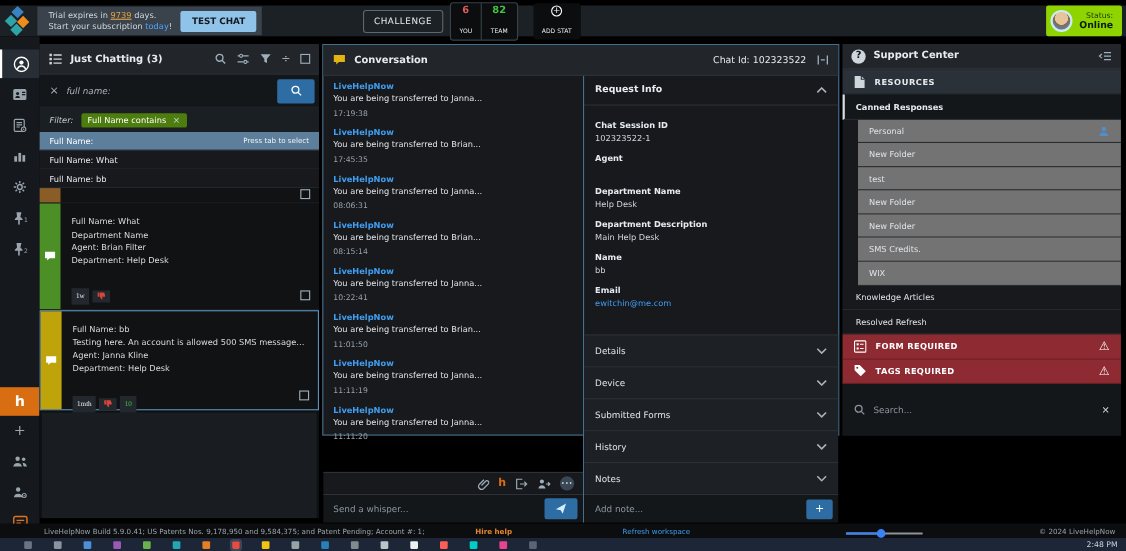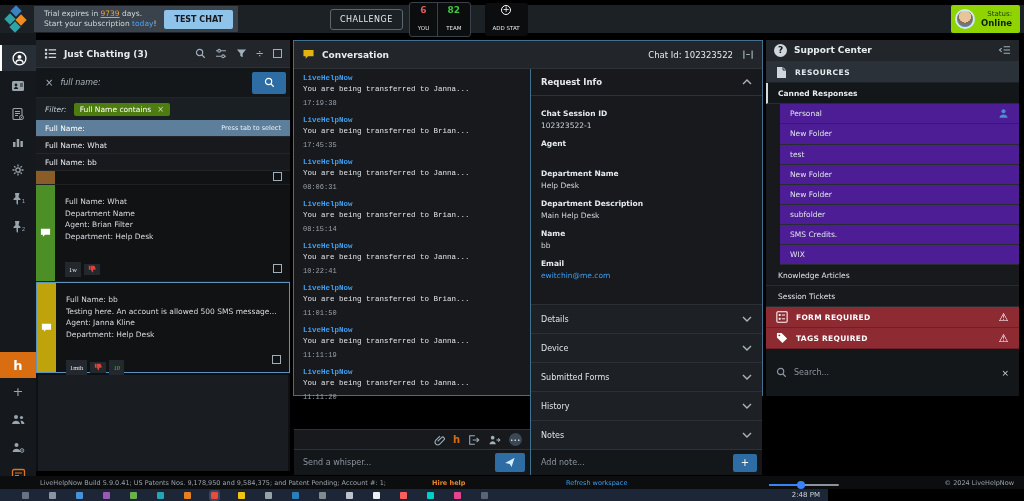--- a/index.html
+++ b/index.html
@@ -79,21 +79,21 @@
   .item-partial { height:14px; }
   .item-partial .cb { bottom:3px; }
   .item-sel { border:1px solid #5e93bd; }
   .empty-area { background:#191d21; margin:2px; height:96px; }
 
   
   .panel2 { left:293px; width:470px; border:1px solid #44708f; }
   .conv-body { display:flex; height:406px; }
   .conv-left { width:237px; border-right:1px solid #44708f; display:flex; flex-direction:column; }
   .msgs { flex:1; padding:4px 0 0 9px; overflow:hidden; }
-  .msg { margin-bottom:6px;font-family:Liberation Mono, monospace; }
+  .msg { margin-bottom:6px; }
   .msg-sender { color:#3f9ef1; font-weight:bold; font-size:7.5px; line-height:11px; }
   .msg-text { color:#dfe3e6; font-size:7.5px; line-height:11px; }
   .msg-time { color:#98a2ab; font-size:7px; line-height:12px; margin-top:2px; }
   .conv-toolbar { height:20px; border-top:1px solid #2c3238; display:flex; align-items:center; justify-content:flex-end; gap:8px; padding:0 8px; background:#17191d; }
   .tb-h { color:#d96d12; font-weight:bold; font-size:10px; }
   .more-circ { width:13px; height:13px; border-radius:50%; background:#3a4754; color:#fff; font-size:5px; letter-spacing:.5px; display:flex; align-items:center; justify-content:center; }
   .whisper-row { height:26px; background:#14171a; border-top:1px solid #2c3238; display:flex; align-items:center; padding:0 5px 0 9px; gap:6px; }
   .whisper-row input { flex:1; background:transparent; border:none; outline:none; color:#cfd6dc; font-size:8px; font-family:inherit; }
   .whisper-row input::placeholder { color:#8b949e; }
   .btn-send { width:30px; height:19px; background:#2e6da4; border-radius:2px; display:flex; align-items:center; justify-content:center; }
@@ -111,41 +111,41 @@
   .addnote-row input { flex:1; background:transparent; border:none; outline:none; color:#cfd6dc; font-size:8px; font-family:inherit; }
   .addnote-row input::placeholder { color:#8b949e; }
   .btn-addnote { width:24px; height:18px; background:#2e6da4; border-radius:2px; color:#fff; font-size:10px; display:flex; align-items:center; justify-content:center; }
 
   
   .panel3 { left:766px; width:253px; display:flex; flex-direction:column; }
   .q-icon { width:13px; height:13px; border-radius:50%; background:#cfd6dc; color:#14171a; font-weight:bold; font-size:9px; display:flex; align-items:center; justify-content:center; }
   .res-row { height:28px; background:#2b3138; border-bottom:1px solid #1d2227; display:flex; align-items:center; gap:8px; padding:0 10px; }
   .res-row span { font-size:7.5px; font-weight:bold; letter-spacing:.5px; color:#e6ebf0; }
   .sc-root { height:27px; background:#14171a; border-left:2px solid #d7dce1; border-bottom:1px solid #262c31; display:flex; align-items:center; padding:0 10px; font-size:7.5px; font-weight:bold; color:#e6ebf0; }
-  .sc-item { height:26px; margin-left:14px; border-bottom:1px solid #262c31; background:#4c1d95; display:flex; align-items:center; padding:0 10px; font-size:7.5px; color:#dfe4e9; }
+  .sc-item { height:26px; margin-left:14px; border-bottom:1px solid #262c31; background:#737373; display:flex; align-items:center; padding:0 10px; font-size:7.5px; color:#dfe4e9; }
   .sc-item .p-icon { margin-left:auto; }
   .sc-sib { height:27px; border-bottom:1px solid #262c31; background:#17191d; display:flex; align-items:center; padding:0 12px; font-size:7.5px; color:#dfe4e9; }
   .alert { height:27px; background:#8e2a31; border-bottom:1px solid #6e2026; display:flex; align-items:center; gap:8px; padding:0 10px; }
   .alert span { font-size:7.5px; font-weight:bold; letter-spacing:.3px; color:#fff; }
   .alert .warn { margin-left:auto; color:#fff; font-size:11px; line-height:11px; }
   .sc-search { flex:1; background:#14171a; display:flex; align-items:center; gap:7px; padding:18px 10px; }
   .sc-search input { flex:1; background:transparent; border:none; outline:none; color:#cfd6dc; font-size:8px; font-family:inherit; }
   .sc-search input::placeholder { color:#8b949e; }
   .sc-search .x { color:#cfd6dc; font-size:9px; }
 
   
   .footer { position:absolute; left:0; top:476px; width:1024px; height:13px; background:#0b0d0f; font-size:6.5px; color:#9aa4ad; }
   .footer .build { position:absolute; left:40px; top:3px; }
   .footer .hire { position:absolute; left:432px; top:3px; color:#e8872a; font-weight:bold; }
   .footer .refresh { position:absolute; left:566px; top:3px; color:#3f9ef1; }
   .slider { position:absolute; left:769px; top:8px; width:70px; height:2px; background:#8b949e; border-radius:1px; }
   .slider .fill { position:absolute; left:0; top:0; height:2px; width:32px; background:#3b82f6; }
   .slider .knob { position:absolute; left:28px; top:-3px; width:8px; height:8px; border-radius:50%; background:#3b82f6; }
   .footer .copyright { position:absolute; right:10px; top:3px; }
-  .taskbar { position:absolute; left:0; top:489px; width:828px; height:12px; background:#1d2637; display:flex; align-items:center; gap:20px; padding-left:22px; }
+  .taskbar { position:absolute; left:0; top:489px; width:1024px; height:12px; background:#1d2637; display:flex; align-items:center; gap:20px; padding-left:22px; }
   .taskbar i { width:7px; height:7px; border-radius:1px; display:block; }
   .taskbar i:nth-of-type(1){background:#6b7280}.taskbar i:nth-of-type(2){background:#8b949e}
   .taskbar i:nth-of-type(3){background:#4a90d9}.taskbar i:nth-of-type(4){background:#9b59b6}
   .taskbar i:nth-of-type(5){background:#6ab04c}.taskbar i:nth-of-type(6){background:#22a6b3}
   .taskbar i:nth-of-type(7){background:#e67e22}.taskbar i:nth-of-type(8){background:#e74c3c; outline:2px solid #3a465c;}
   .taskbar i:nth-of-type(9){background:#f1c40f}.taskbar i:nth-of-type(10){background:#95a5a6}
   .taskbar i:nth-of-type(11){background:#2980b9}.taskbar i:nth-of-type(12){background:#7f8c8d}
   .taskbar i:nth-of-type(13){background:#bdc3c7}.taskbar i:nth-of-type(14){background:#ecf0f1}
   .taskbar i:nth-of-type(15){background:#ff5e57}.taskbar i:nth-of-type(16){background:#00cec9}
   .taskbar i:nth-of-type(17){background:#e84393}.taskbar i:nth-of-type(18){background:#576574}
@@ -552,33 +552,30 @@
   <div class="sc-item">
       <span>test</span>
     </div>
   <div class="sc-item">
       <span>New Folder</span>
     </div>
   <div class="sc-item">
       <span>New Folder</span>
     </div>
   <div class="sc-item">
-      <span>subfolder</span>
-    </div>
-  <div class="sc-item">
       <span>SMS Credits.</span>
     </div>
   <div class="sc-item">
       <span>WIX</span>
     </div>
   <div class="sc-sib">
       <span>Knowledge Articles</span>
     </div>
   <div class="sc-sib">
-      <span>Session Tickets</span>
+      <span>Resolved Refresh</span>
     </div>
   <div class="alert">
     <svg width="12" height="12" viewBox="0 0 14 14">
         <rect x="1" y="1" width="12" height="12" rx="1" fill="none" stroke="#fff" stroke-width="1.2"></rect>
         <rect x="3.2" y="3.6" width="2.2" height="2.2" fill="#fff"></rect>
         <path d="M6.8 4.7h3.8" stroke="#fff" stroke-width="1.1"></path>
         <rect x="3.2" y="8" width="2.2" height="2.2" fill="#fff"></rect>
         <path d="M6.8 9.1h3.8" stroke="#fff" stroke-width="1.1"></path>
       </svg>
     <span>FORM REQUIRED</span>

